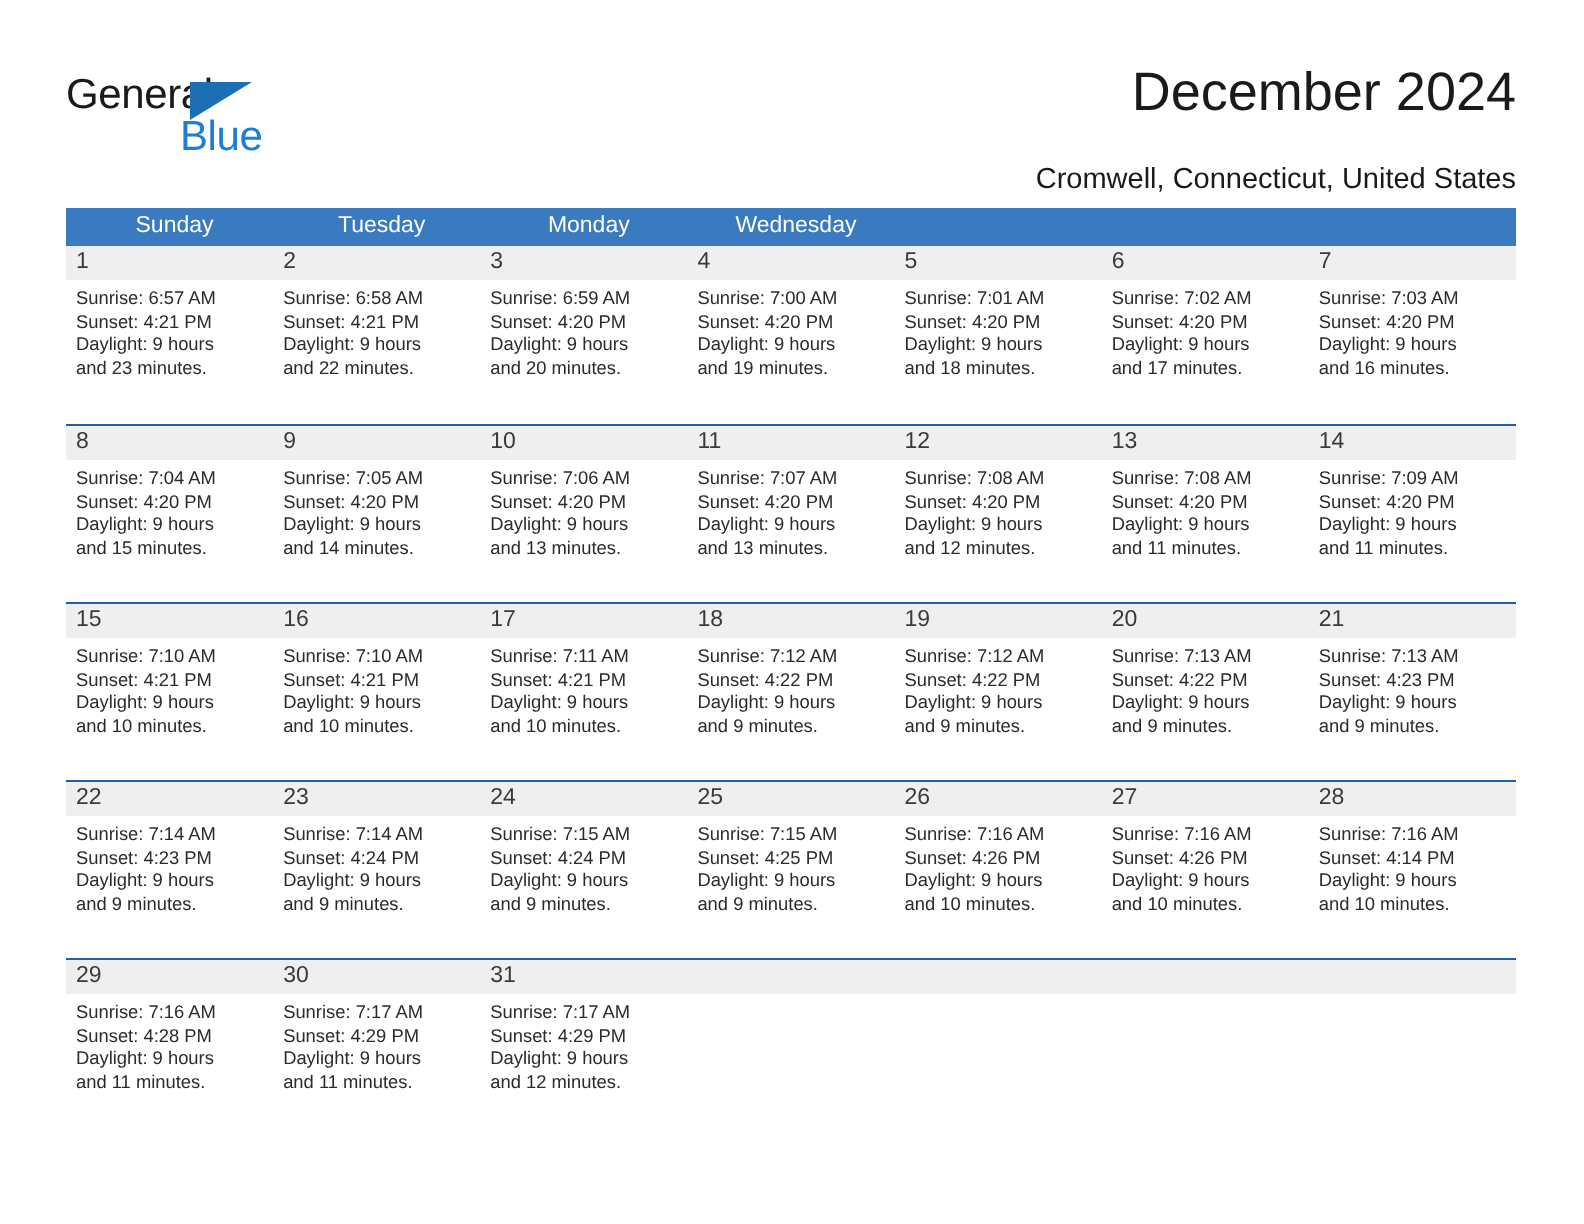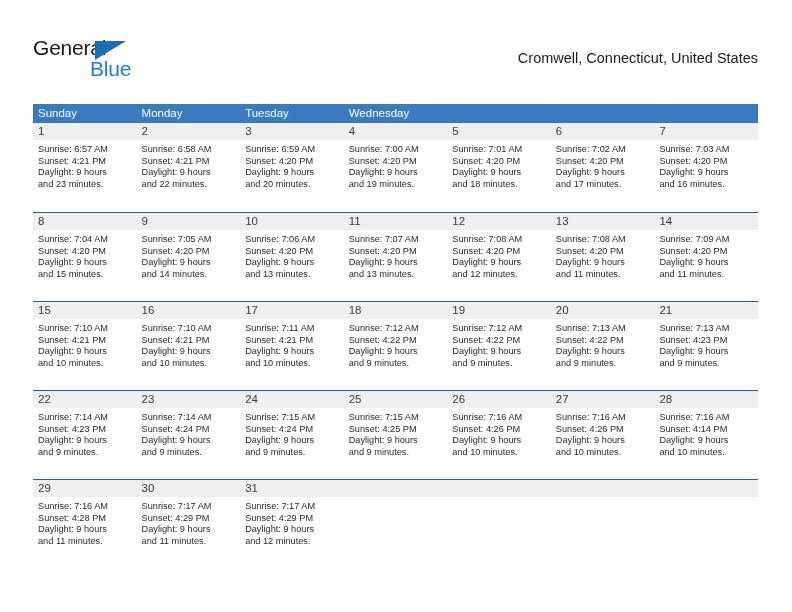--- a/index.html
+++ b/index.html
@@ -99,20 +99,21 @@
   }
   .cal-head-cell {
     width: 103.571px;
     box-sizing: border-box;
     padding-left: 5px;
     color: #ffffff;
     font-size: 11.5px;
     line-height: 19px;
     white-space: nowrap;
     overflow: hidden;
+    text-align: center;
   }
 
   .week-row {
     border-top: 1.6px solid #1f5fa8;
     height: 89px;
     box-sizing: border-box;
   }
   .week-row.first {
     border-top: none;
   }
@@ -148,30 +149,31 @@
 
 <div class="page-header">
 
   <div class="logo">
     <span class="logo-general">General</span>
     <span class="logo-tri"></span>
     <span class="logo-blue">Blue</span>
   </div>
 
   <div class="title-block">
+    <div class="cal-title">December 2024</div>
     <div class="cal-subtitle">Cromwell, Connecticut, United States</div>
   </div>
 
 </div>
 
 <div class="calendar">
   <div class="cal-row cal-head-row">
     <div class="cal-head-cell">Sunday</div>
+    <div class="cal-head-cell">Tuesday</div>
     <div class="cal-head-cell">Monday</div>
-    <div class="cal-head-cell">Tuesday</div>
     <div class="cal-head-cell">Wednesday</div>
   </div>
 
   <div id="weeks-container">
       <div class="cal-row week-row first">
         <div class="day-cell">
           <div class="day-number-strip">1</div>
           <div class="day-info">
             <div>Sunrise: 6:57 AM</div>
             <div>Sunset: 4:21 PM</div>

